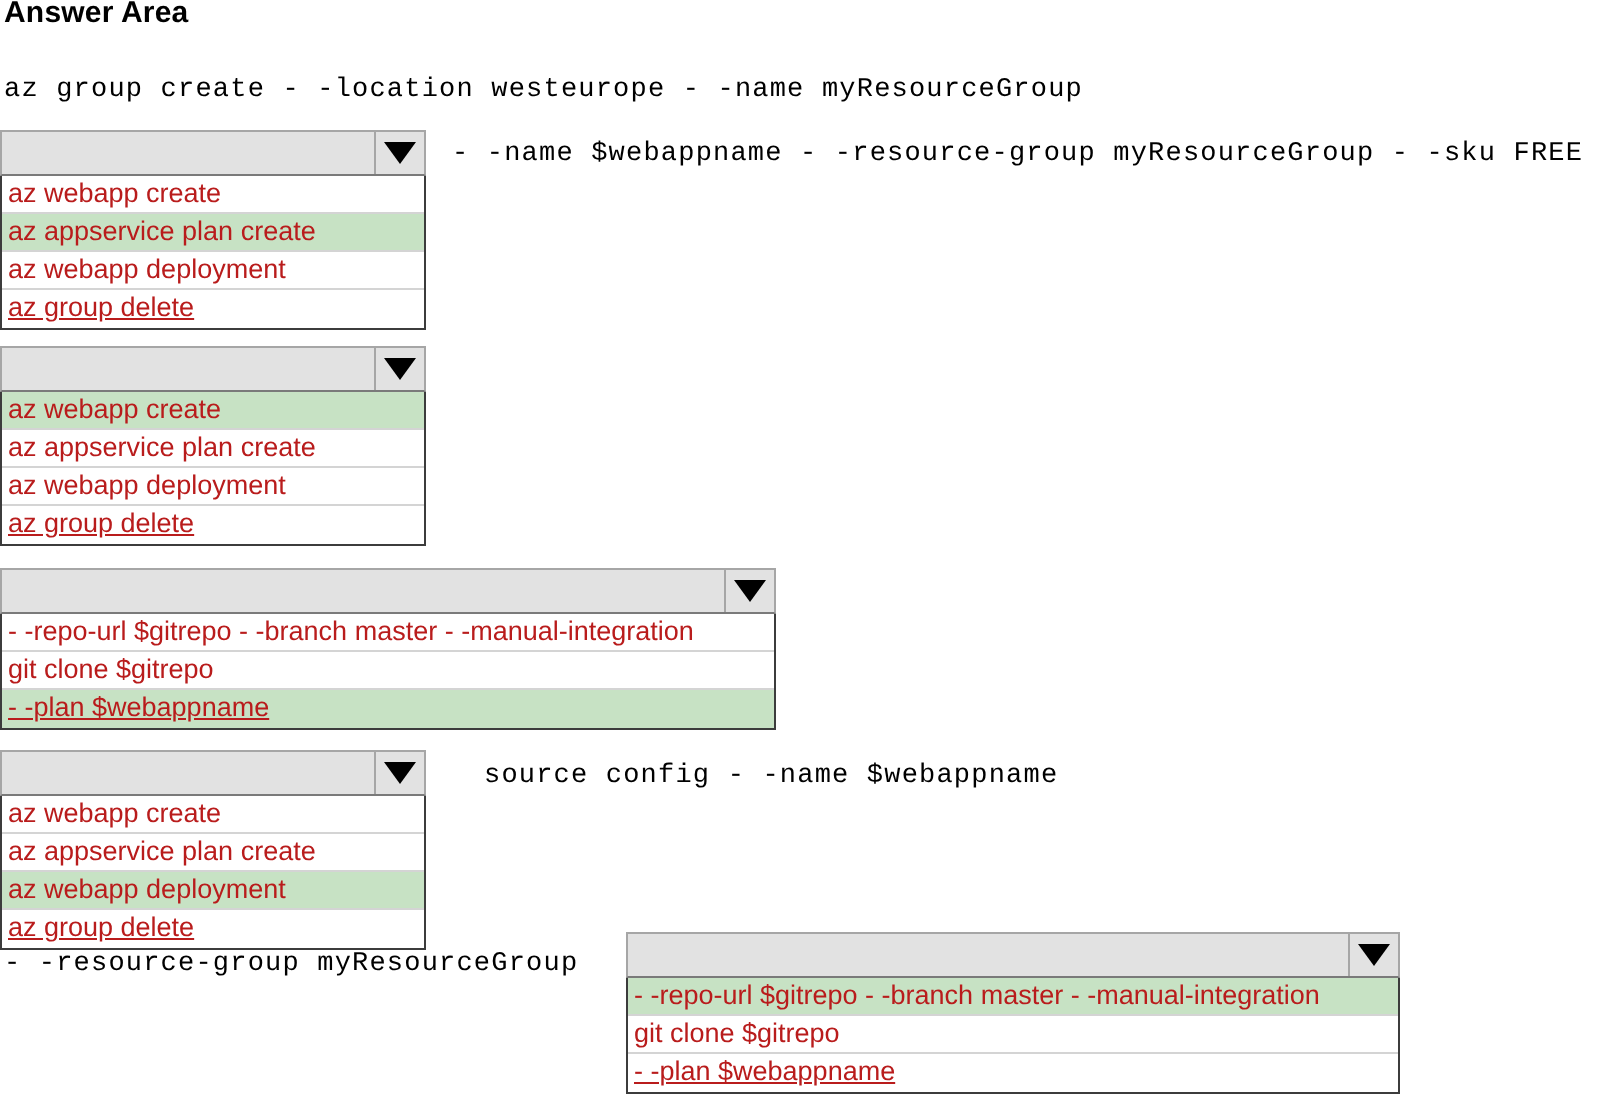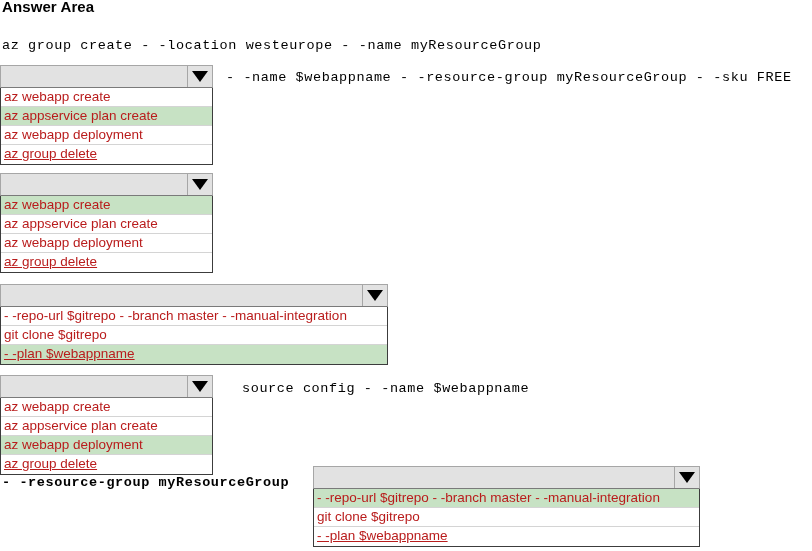--- a/index.html
+++ b/index.html
@@ -146,21 +146,21 @@
     <div class="dd-list">
       <div class="dd-item">az webapp create</div>
       <div class="dd-item">az appservice plan create</div>
       <div class="dd-item sel">az webapp deployment</div>
       <div class="dd-item">az group delete</div>
     </div>
   </div>
 
   <div class="mono" style="left:218px; top:381px;margin-left:24px;">source config - -name $webappname</div>
 
-  <div class="mono" style="left:2px; top:475px;font-weight:bold;">- -resource-group myResourceGroup</div>
+  <div class="mono" style="left:2px; top:475px;">- -resource-group myResourceGroup</div>
 
   <div class="dd" id="dd5" style="left:313px; top:466px; width:387px;">
     <div class="dd-head">
       <div class="dd-arrow-cell">
         <span class="caret"></span>
       </div>
     </div>
     <div class="dd-list">
       <div class="dd-item sel">- -repo-url $gitrepo - -branch master - -manual-integration</div>
       <div class="dd-item">git clone $gitrepo</div>

